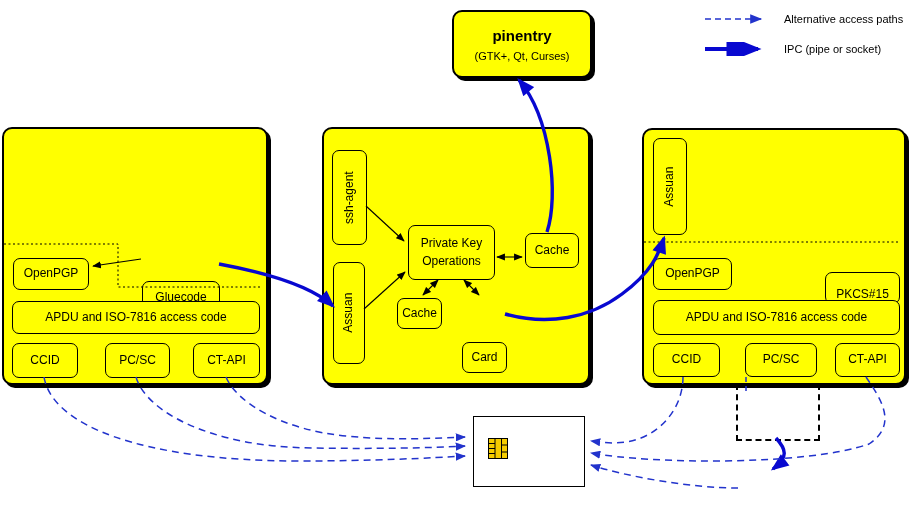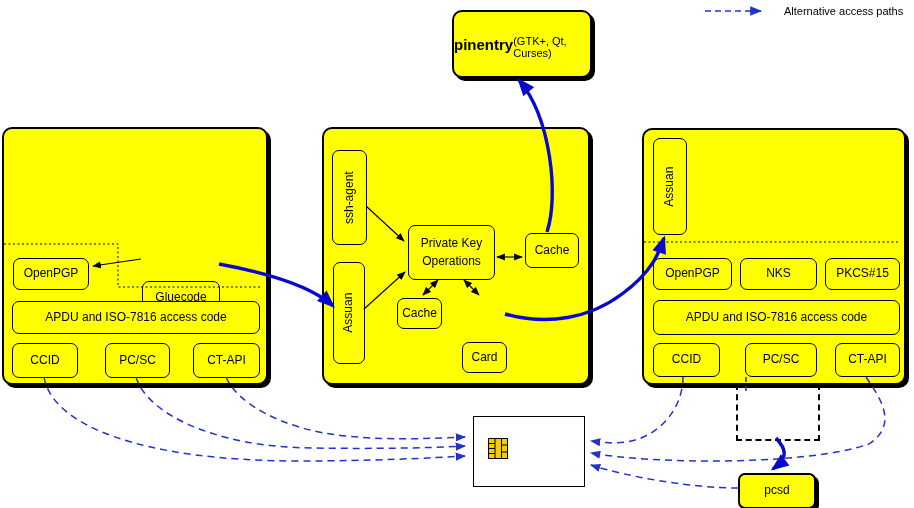--- a/index.html
+++ b/index.html
@@ -11,24 +11,24 @@
   .bigbox{position:absolute;background:var(--yellow);border:2px solid var(--ink);
           border-radius:10px;box-shadow:3px 3px 0 var(--ink);}
   .title{position:absolute;font-weight:bold;font-size:15px;text-align:center;}
   .node{position:absolute;background:var(--yellow);border:1px solid var(--ink);border-radius:7px;
         display:flex;align-items:center;justify-content:center;font-size:12px;text-align:center;line-height:1.45;}
   .vnode span{transform:rotate(-90deg);white-space:nowrap;}
   .shadowed{border-width:2px;box-shadow:3px 3px 0 var(--ink);}
   .smartcard{position:absolute;background:#ffffff;border:1px solid var(--ink);}
   .wrapper-encl{position:absolute;border:2px dashed var(--ink);background:transparent;}
   .legend{position:absolute;top:0px;left:703px;}
-  .legend-row{display:flex;align-items:center;height:22px;}
+  .legend-row{display:flex;align-items:center;height:22px;margin-top:8px;}
   .legend-row svg{margin-right:15px;}
   .legend-label{font-size:11px;white-space:nowrap;}
-  .pinentry-inner{display:flex;flex-direction:row;align-items:center;justify-content:center;
+  .pinentry-inner{display:flex;flex-direction:column;align-items:center;justify-content:center;
                   width:100%;height:100%;}
   .pinentry-title{font-weight:bold;font-size:15px;}
   .pinentry-sub{font-size:11px;margin-top:6px;}
   #wires{position:absolute;left:0;top:0;z-index:5;pointer-events:none;}
   .node,.bigbox,.smartcard{z-index:1;}
 </style>
 </head>
 <body>
 
 <div id="canvas">
@@ -37,20 +37,31 @@
     <div class="legend-row">
       <svg width="66" height="14">
         <defs>
             <marker id="lmAlt" viewBox="0 0 10 8" refX="9" refY="4" markerWidth="8" markerHeight="6" orient="auto">
               <path d="M0,0L10,4L0,8z" fill="#2233cc"></path>
             </marker>
           </defs>
         <line x1="2" y1="7" x2="58" y2="7" stroke="#2233cc" stroke-width="1.6" stroke-dasharray="6 4" marker-end="url(#lmAlt)"></line>
       </svg>
       <span class="legend-label">Alternative access paths</span>
+    </div>
+    <div class="legend-row">
+      <svg width="66" height="14">
+        <defs>
+            <marker id="lmIpc" viewBox="0 0 10 8" refX="9" refY="4" markerWidth="9" markerHeight="7" orient="auto">
+              <path d="M0,0L10,4L0,8z" fill="#0808d0"></path>
+            </marker>
+          </defs>
+        <line x1="2" y1="7" x2="55" y2="7" stroke="#0808d0" stroke-width="4" marker-end="url(#lmIpc)"></line>
+      </svg>
+      <span class="legend-label">IPC (pipe or socket)</span>
     </div>
   </div>
 
   <div class="bigbox" style="left:452px;top:10px;width:136px;height:64px;">
     <div class="pinentry-inner">
       <span class="pinentry-title">pinentry</span>
       <span class="pinentry-sub">(GTK+, Qt, Curses)</span>
     </div>
   </div>
 
@@ -98,24 +109,21 @@
     </div>
 
   <div class="bigbox" style="left:642px;top:128px;width:260px;height:253px;"></div>
   <div class="title" style="left:700px;top:178px;width:145px;">SCDaemon</div>
   <div class="node vnode" style="left:653px;top:138px;width:32px;height:95px;">
       <span>Assuan</span>
     </div>
   <div class="node" style="left:653px;top:258px;width:77px;height:30px;">
       <span>OpenPGP</span>
     </div>
-  <div class="node" style="left:740px;top:258px;width:75px;height:30px;">
-      <span>NKS</span>
-    </div>
-  <div class="node" style="left:825px;top:258px;width:73px;height:30px;">
+  <div class="node" style="left:825px;top:272px;width:73px;height:30px;align-items:flex-end;">
       <span>PKCS#15</span>
     </div>
   <div class="node" style="left:653px;top:300px;width:245px;height:33px;">
       <span>APDU and ISO-7816 access code</span>
     </div>
   <div class="node" style="left:653px;top:343px;width:65px;height:32px;">
       <span>CCID</span>
     </div>
   <div class="node" style="left:745px;top:343px;width:70px;height:32px;">
       <span>PC/SC</span>
@@ -130,23 +138,20 @@
       <line x1="7" y1="0.5" x2="7" y2="20.5" stroke="#000"></line>
       <line x1="13.5" y1="0.5" x2="13.5" y2="20.5" stroke="#000"></line>
       <line x1="0.5" y1="5.5" x2="7" y2="5.5" stroke="#000"></line>
       <line x1="0.5" y1="10.5" x2="7" y2="10.5" stroke="#000"></line>
       <line x1="0.5" y1="15.5" x2="7" y2="15.5" stroke="#000"></line>
       <line x1="13.5" y1="7" x2="19.5" y2="7" stroke="#000"></line>
       <line x1="13.5" y1="14" x2="19.5" y2="14" stroke="#000"></line>
     </svg>
   </div>
   <div class="wrapper-encl" style="left:736px;top:384px;width:80px;height:53px;"></div>
-  <div class="node shadowed" style="left:738px;top:473px;width:74px;height:32px;">
-      <span>pcsd</span>
-    </div>
 
   <svg id="wires" width="914" height="508">
     <defs>
       <marker id="mBlk" viewBox="0 0 10 8" refX="9" refY="4" markerWidth="8" markerHeight="6.5" orient="auto-start-reverse">
         <path d="M0,0L10,4L0,8z" fill="#000"></path>
       </marker>
       <marker id="mIpc" viewBox="0 0 10 8" refX="8.5" refY="4" markerWidth="5.5" markerHeight="4.2" orient="auto">
         <path d="M0,0L10,4L0,8z" fill="#0808d0"></path>
       </marker>
       <marker id="mAlt" viewBox="0 0 10 8" refX="9" refY="4" markerWidth="7" markerHeight="5.5" orient="auto">

